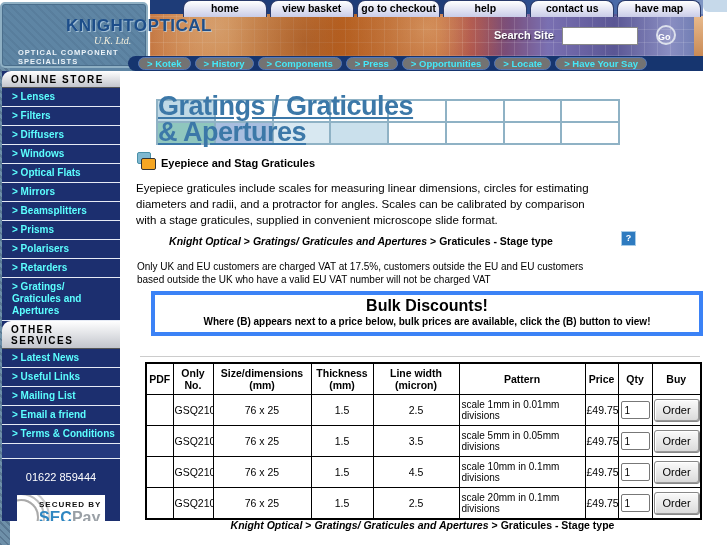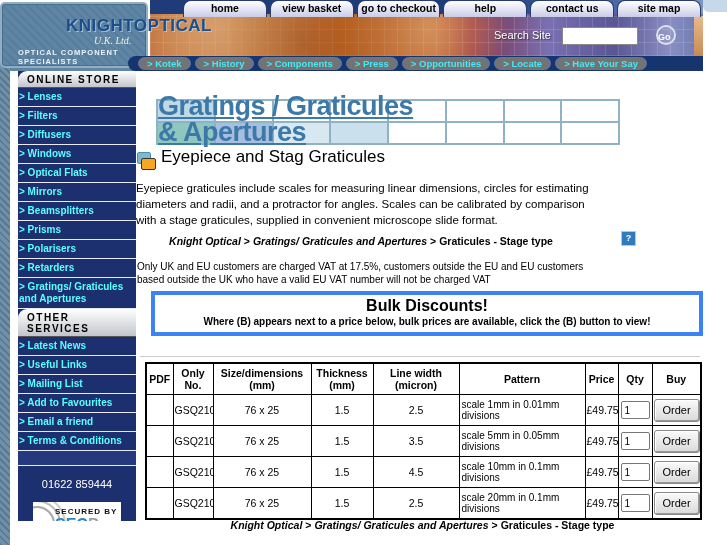--- a/index.html
+++ b/index.html
@@ -31,42 +31,42 @@
      border:2px solid #8FB0C4;border-radius:5px;box-sizing:border-box;
      box-shadow:inset 0 0 0 1px #4A6E8C; z-index:2;
      background-image:repeating-linear-gradient(45deg, rgba(20,40,70,.08) 0 2px, transparent 2px 6px);}
   .logo-title{position:absolute;left:20px;top:12px;font-size:17px;font-weight:bold;color:#1D4E8A;
      letter-spacing:.5px;text-shadow:1px 1px 0 rgba(190,215,235,.7);margin-left:44px;}
   .logo-sub{position:absolute;left:92px;top:31px;font-family:"Liberation Serif",serif;font-style:italic;
      font-size:10px;color:#F2EEDC;}
   .logo-tag{position:absolute;left:16px;top:44px;font-size:7.5px;font-weight:bold;color:#EAF2F8;
      letter-spacing:1px;}
 
-  .search-label{position:absolute;left:494px;top:29px;font-size:11px;font-weight:normal;color:#FFF;
+  .search-label{position:absolute;left:494px;top:29px;font-size:11px;font-weight:bold;color:#FFF;
      text-shadow:1px 1px 1px rgba(0,0,0,.5);z-index:3;}
   .search-input{position:absolute;left:562px;top:27px;width:70px;height:14px;border:1px solid #888;
      background:#FFF;font-size:10px;z-index:3;}
   .go-btn{position:absolute;left:656px;top:25px;width:20px;height:20px;border-radius:50%;
      border:2px solid #DCE0EC;background:rgba(255,255,255,.1);color:#FFF;font-size:9px;font-weight:bold;
      text-align:left;line-height:20px;box-sizing:border-box;z-index:3;}
 
   .subnav{position:absolute;left:128px;top:56px;width:575px;height:15px;background:#16356F;
      border-radius:8px 0 0 8px;display:flex;align-items:center;gap:4px;padding-left:10px;
      box-sizing:border-box;z-index:2;}
   .pill{background:#737373;border:1px solid #5578B8;border-radius:7px;color:#45E8F8;font-size:9.5px;
      font-weight:bold;padding:0 8px;line-height:11px;white-space:nowrap;}
   .banner-fill{position:absolute;left:0;top:55px;width:140px;height:16px;background:#5E85A4;}
 
   
   .side-strip{position:absolute;left:0;top:55px;width:10px;height:490px;background:#6E90A9;
      background-image:repeating-linear-gradient(45deg, rgba(10,25,55,.2) 0 2px, transparent 2px 5px);}
-  .sidebar{position:absolute;left:18px;top:71px;width:118px;height:450px;background:#1C2F6F;overflow:hidden;}
+  .sidebar{position:absolute;left:2px;top:71px;width:118px;height:450px;background:#1C2F6F;overflow:hidden;}
   .side-header{background:linear-gradient(#FFFFFF,#C2C5CC);color:#000;font-size:10px;font-weight:bold;
      letter-spacing:1.5px;padding:3px 0 2px 9px;border-radius:9px 0 0 0;border-bottom:1px solid #555;}
-  .side-item{color:#5CFFFF;font-size:10px;font-weight:bold;padding:3px 4px 3px 1px;line-height:12px;
+  .side-item{color:#5CFFFF;font-size:10px;font-weight:bold;padding:3px 4px 3px 10px;line-height:12px;
      border-bottom:1px solid #E6EBF5;}
   .side-item.empty{height:8px;background:#24397E;}
   .phone{color:#FFF;font-size:11px;text-align:center;margin-top:12px;}
   .secpay{width:88px;height:40px;background:#FFF;margin:12px auto 0;position:relative;overflow:hidden;}
   .secpay .arcs{position:absolute;left:-14px;top:4px;width:32px;height:32px;border-radius:50%;
      border:2px solid #AAA;box-shadow:0 0 0 4px #FFF,0 0 0 6px #BBB,0 0 0 9px #FFF,0 0 0 11px #CCC;}
   .secpay .txt{position:absolute;left:22px;top:5px;}
   .secured-by{font-size:8px;font-weight:bold;letter-spacing:1px;color:#111;}
   .sec{color:#2E86C1;font-size:16px;font-weight:bold;}
   .pay{color:#9AA0A6;font-size:16px;font-weight:bold;}
@@ -77,21 +77,21 @@
   .title-grid div{border:1px solid #8FB2C5;}
   .title-text{position:absolute;left:158px;top:93px;font-size:27px;font-weight:bold;color:#3C78A8;
      line-height:26px;letter-spacing:-.5px;z-index:2;}
   .title-text div{text-decoration:underline;}
 
   .sec-head-icon{position:absolute;left:137px;top:152px;width:20px;height:18px;}
   .sec-head-icon .sq1{position:absolute;left:0;top:0;width:12px;height:10px;background:#7FB8D0;
      border:1px solid #4A90A8;border-radius:2px;}
   .sec-head-icon .sq2{position:absolute;left:4px;top:6px;width:13px;height:10px;background:#F5A623;
      border:1px solid #333;border-radius:2px;}
-  .sec-head{position:absolute;left:161px;top:147px;font-size:17px;font-weight:normal;}
+  .sec-head{position:absolute;left:161px;top:157px;font-size:11px;font-weight:bold;}
 
   .intro{position:absolute;left:136px;top:180px;width:462px;font-size:11.5px;line-height:16px;}
 
   .crumb{position:absolute;left:135px;top:235px;width:452px;text-align:center;font-size:10.5px;
      font-weight:bold;}
   .crumb .it{font-style:italic;}
   .crumb .sep{margin:0 3px;}
   .help-btn{position:absolute;left:621px;top:231px;width:13px;height:13px;background:#2E7BC0;
      border:1px solid #A8CCE8;color:#FFF;font-size:9px;font-weight:bold;text-align:center;
      line-height:13px;box-sizing:content-box;}
@@ -128,21 +128,21 @@
 
 <div class="page">
 
   <div class="tabstrip"></div>
   <div class="tabs">
       <div class="tab">home</div>
       <div class="tab">view basket</div>
       <div class="tab">go to checkout</div>
       <div class="tab">help</div>
       <div class="tab">contact us</div>
-      <div class="tab">site map</div>
+      <div class="tab">have map</div>
     </div>
   <div class="corner-block"></div>
   <div class="photo"></div>
   <div class="photo-edge"></div>
 
   <div class="logo-panel">
     <div class="logo-title">KNIGHTOPTICAL</div>
     <div class="logo-sub">U.K. Ltd.</div>
     <div class="logo-tag">OPTICAL COMPONENT SPECIALISTS</div>
   </div>
@@ -176,21 +176,20 @@
         <div class="side-item">&gt; Prisms</div>
         <div class="side-item">&gt; Polarisers</div>
         <div class="side-item">&gt; Retarders</div>
         <div class="side-item">&gt; Gratings/ Graticules and Apertures</div>
       </div>
     <div class="side-header">OTHER SERVICES</div>
     <div>
         <div class="side-item">&gt; Latest News</div>
         <div class="side-item">&gt; Useful Links</div>
         <div class="side-item">&gt; Mailing List</div>
-        <div class="side-item">&gt; Add to Favourites</div>
         <div class="side-item">&gt; Email a friend</div>
         <div class="side-item">&gt; Terms &amp; Conditions</div>
       </div>
     <div class="side-item empty"></div>
     <div class="phone">01622 859444</div>
     <div class="secpay">
       <div class="arcs"></div>
       <div class="txt">
         <div class="secured-by">SECURED BY</div>
         <span class="sec">SEC</span><span class="pay">Pay</span>

